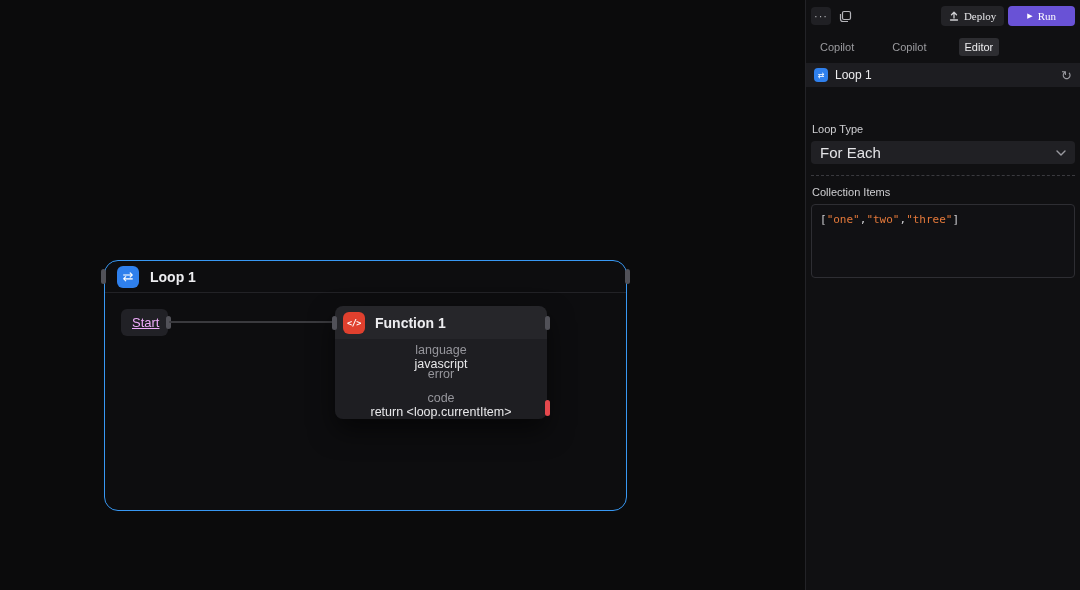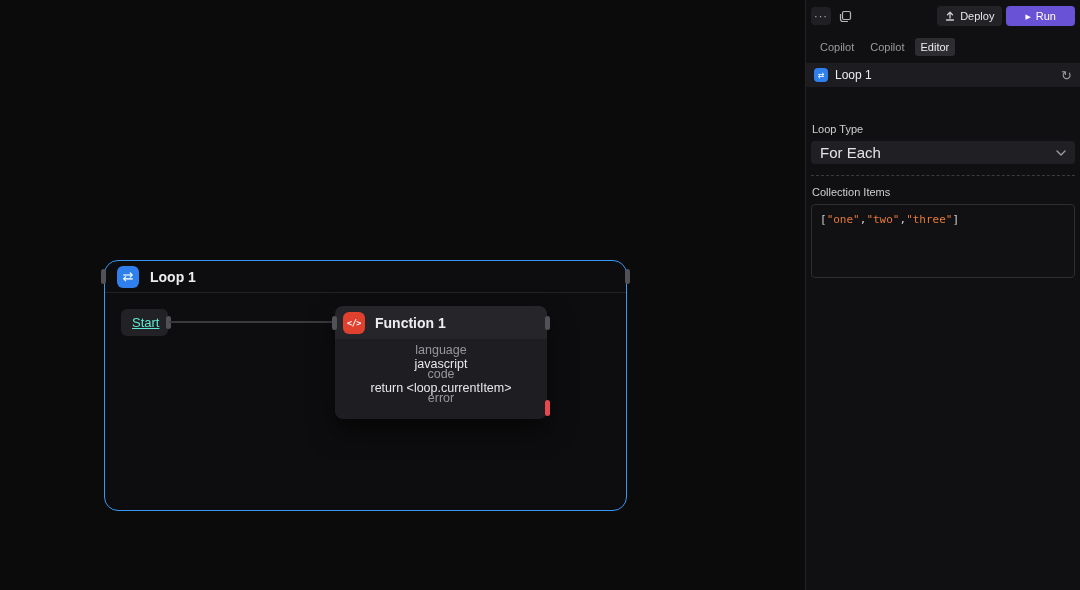--- a/index.html
+++ b/index.html
@@ -27,21 +27,21 @@
   .nicon.blue{background:var(--accent-blue);font-size:13px;}
   .nicon.red{background:var(--function-red);font-family:"DejaVu Sans Mono",monospace;
     font-size:8.5px;font-weight:bold;letter-spacing:-0.5px;}
   .loop-title,.fn-title{font-size:14px;font-weight:600;color:#ededf0;}
 
   .pill{position:absolute;background:#515158;border-radius:3px;}
   .loop-in{left:-4px;top:8px;width:5px;height:15px;}
   .loop-out{right:-4px;top:8px;width:5px;height:15px;}
 
   .start-node{position:absolute;left:16px;top:48px;width:47px;height:27px;background:#212126;
-    border-radius:6px;display:flex;align-items:center;padding-left:11px;font-size:13px;color:#5eead4;text-decoration:underline;}
+    border-radius:6px;display:flex;align-items:center;padding-left:11px;font-size:13px;color:#f0abfc;text-decoration:underline;}
   .start-out{right:-3px;top:7px;width:5px;height:13px;}
 
   .edge{position:absolute;left:64px;top:60px;width:167px;height:2px;background:#3a3a3e;border-radius:1px;}
 
   .fn-node{position:absolute;left:230px;top:45px;width:212px;border-radius:8px;
     box-shadow:0 12px 26px rgba(0,0,0,.55);}
   .fn-header{display:flex;align-items:center;gap:10px;height:33px;padding:0 8px;background:#26262a;
     border-radius:8px 8px 0 0;}
   .fn-rows{background:#1e1e22;border-radius:0 0 8px 8px;padding:4px 0;}
   .fn-row{display:flex;align-items:center;justify-content:space-between;height:24px;padding:0 8px;font-size:12.5px;flex-direction:column;}
@@ -53,26 +53,26 @@
 
   
   .panel{position:absolute;left:805px;top:0;width:275px;height:590px;background:#101012;
     border-left:1px solid #232327;}
   .topbar{display:flex;align-items:center;gap:4px;height:32px;padding:0 5px;}
   .icon-btn{display:inline-flex;align-items:center;justify-content:center;width:20px;height:18px;
     border-radius:4px;color:#b5b5ba;font-size:11px;letter-spacing:1px;cursor:default;background:transparent;border:0;}
   .icon-btn.more{background:#202024;}
   .spacer{flex:1;}
   .btn{display:inline-flex;align-items:center;gap:5px;height:20px;border-radius:4px;border:0;
-    font-family:Liberation Sans, sans-serif;font-size:11px;cursor:default;}
+    font-family:Liberation Serif, serif;font-size:11px;cursor:default;}
   .btn.deploy{background:#232327;color:#e6e6e9;padding:0 8px;}
   .btn.run{background:var(--run-purple);color:#fff;padding:0 19px;}
   .play{font-size:7px;line-height:1;}
 
-  .tabs{display:flex;align-items:center;gap:4px;padding:6px 8px 5px;}
+  .tabs{display:flex;align-items:center;gap:26px;padding:6px 8px 5px;}
   .tab{font-size:11px;color:#9b9b9f;padding:3px 6px;border-radius:3px;cursor:default;}
   .tab.active{background:#2d2d31;color:#ececee;}
 
   .node-header{display:flex;align-items:center;gap:7px;height:24px;padding:0 8px;background:#1d1d21;margin-top:2px;}
   .mini-icon{display:inline-flex;align-items:center;justify-content:center;width:14px;height:14px;
     border-radius:4px;background:var(--accent-blue);color:#fff;font-size:8px;}
   .node-header .title{font-size:12px;color:#ececee;}
   .refresh{font-size:13px;color:#9a9aa0;cursor:default;background:none;border:0;font-family:inherit;}
 
   .content{padding:0 5px;margin-top:36px;}
@@ -117,26 +117,26 @@
           <span class="nicon red">&lt;/&gt;</span>
           <span class="fn-title">Function 1</span>
         </div>
 
         <div class="fn-rows">
           <div class="fn-row">
             <span class="k">language</span>
             <span class="v">javascript</span>
           </div>
           <div class="fn-row">
+            <span class="k">error</span>
+            <span class="v"></span>
+          </div>
+          <div class="fn-row">
             <span class="k">code</span>
             <span class="v">return &lt;loop.currentItem&gt;</span>
-          </div>
-          <div class="fn-row">
-            <span class="k">error</span>
-            <span class="v"></span>
           </div>
         </div>
       </div>
     </div>
   </div>
 
   <aside class="panel">
 
     <div class="topbar">
       <button class="icon-btn more">···</button>

